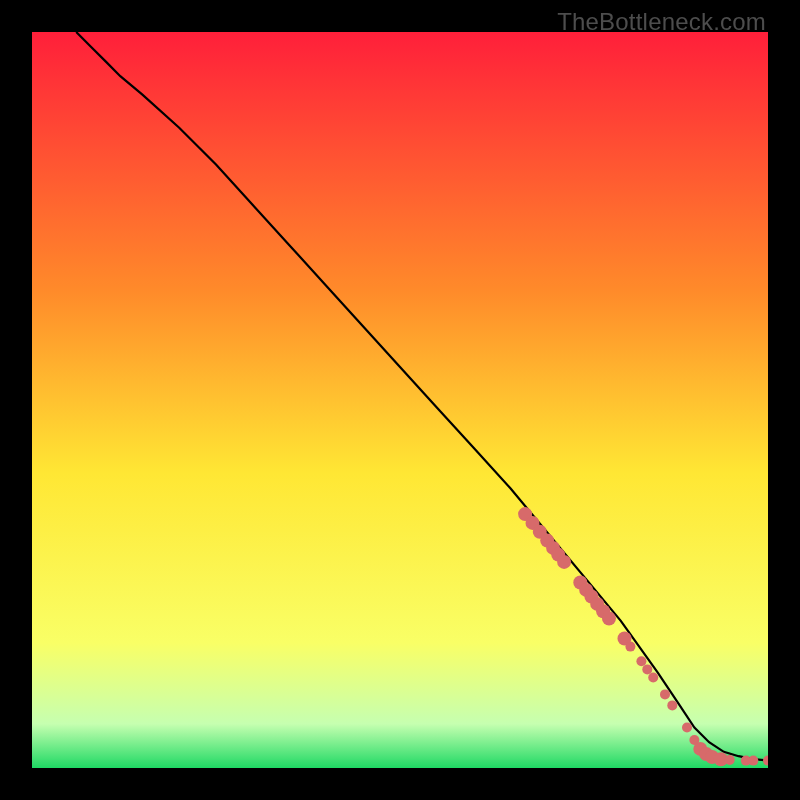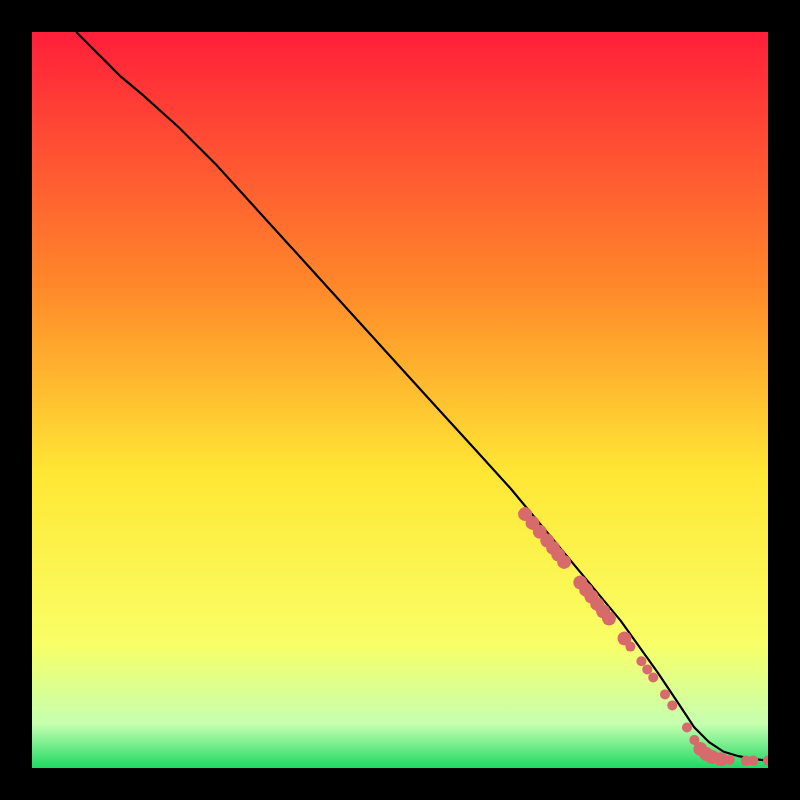--- a/index.html
+++ b/index.html
@@ -83,13 +83,14 @@
           <circle cx="674.2" cy="722.0" r="7" fill="#d76a6a"></circle>
           <circle cx="680.1" cy="725.0" r="7" fill="#d76a6a"></circle>
           <circle cx="688.9" cy="727.2" r="7" fill="#d76a6a"></circle>
           <circle cx="697.7" cy="727.9" r="5" fill="#d76a6a"></circle>
           <circle cx="713.9" cy="728.6" r="5" fill="#d76a6a"></circle>
           <circle cx="721.3" cy="728.6" r="5" fill="#d76a6a"></circle>
           <circle cx="736.0" cy="728.6" r="5" fill="#d76a6a"></circle>
         </g>
     </svg>
   </div>
+  <div class="watermark">TheBottleneck.com</div>
 </div>
 
 </body></html>

